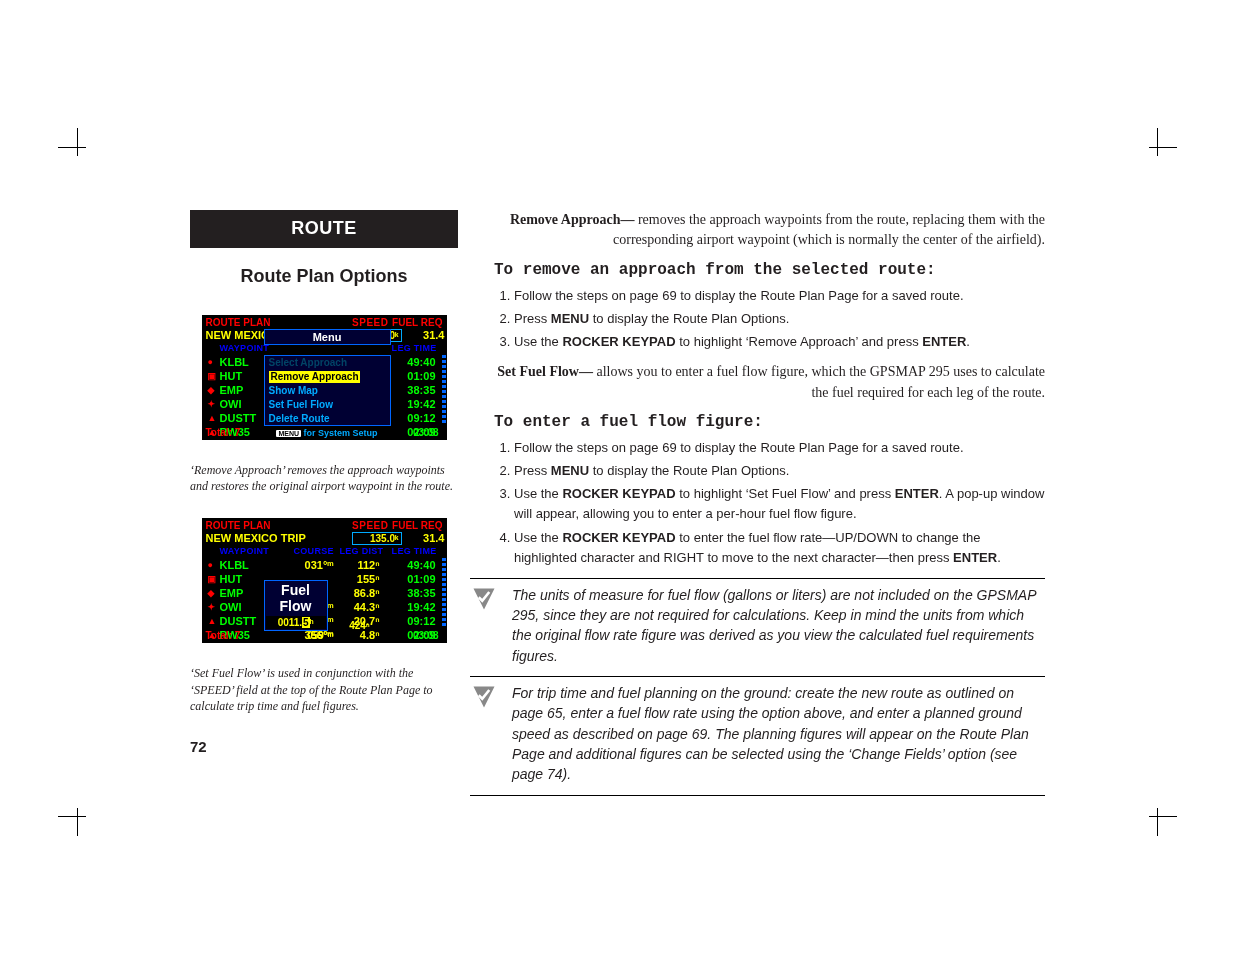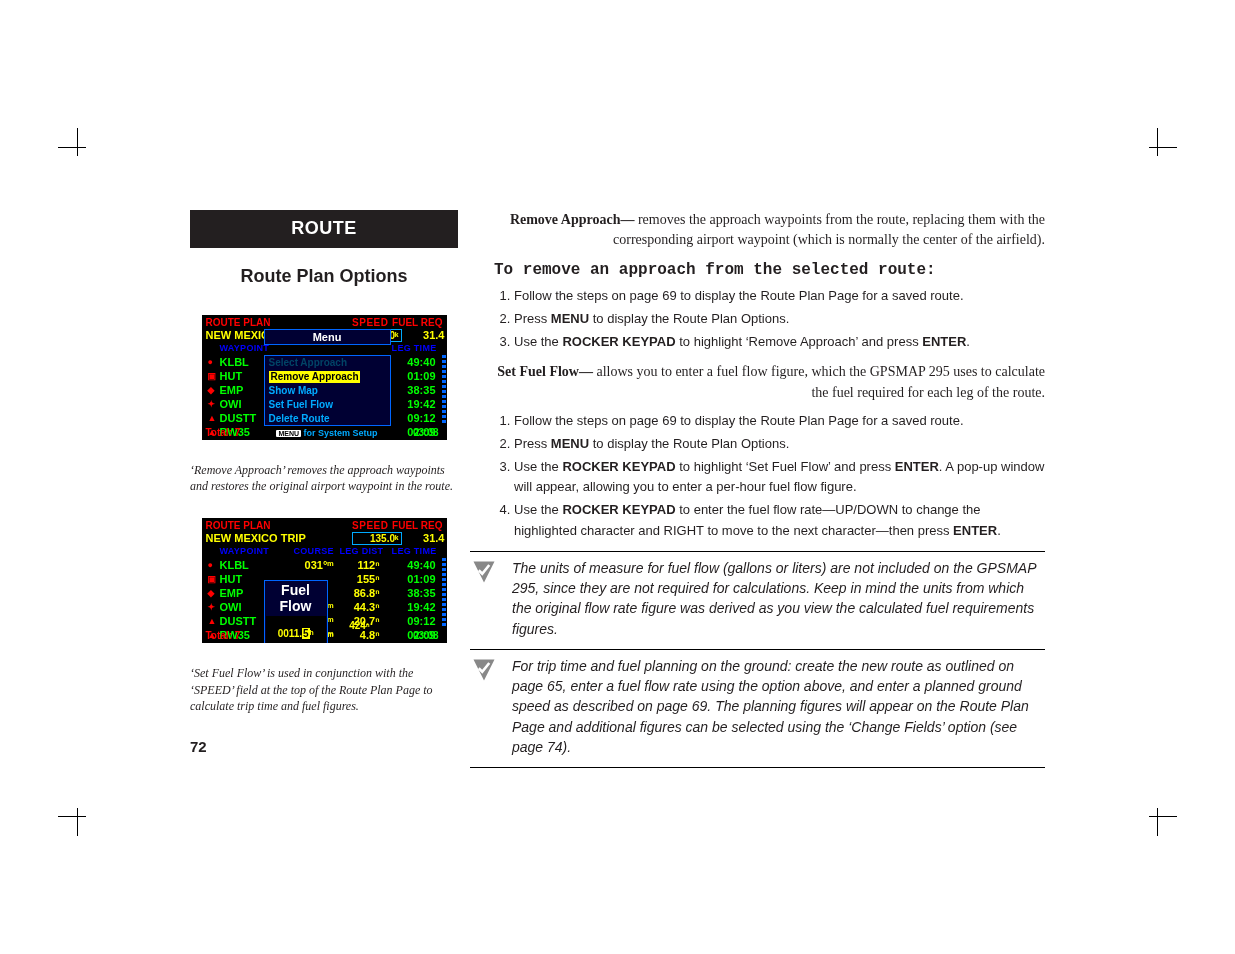--- a/index.html
+++ b/index.html
@@ -79,21 +79,21 @@
   .lcd .menu-box .dim { color:#046; }
   .lcd .menu-box .hl  { background:#ff0; color:#000; display:inline-block; padding:0 2px;}
   .lcd .menu-hint { position:absolute; left:62px; right:56px; bottom:2px; color:#0af; font-size:9px; text-align:center; background:#000;}
   .lcd .menu-hint .key { background:#fff; color:#000; font-size:7px; padding:0 2px; border-radius:1px;}
 
   .fuel-popup {
     position:absolute; left:62px; top:62px; width:62px;
     background:#003; border:1px solid #06f; text-align:center;
   }
   .fuel-popup .t { color:#fff; font-size:14px; padding:1px 0;}
-  .fuel-popup .v { background:#000; color:#ff0; font-size:10px; padding:12px 2px; margin:1px;}
+  .fuel-popup .v { background:#000; color:#ff0; font-size:10px; padding:1px 2px; margin:1px;}
   .fuel-popup .v .ch { background:#ff0; color:#000; padding:0 1px;}
 
   .caption {
     font: italic 12px "Times New Roman", serif;
     color: #231f20;
     line-height: 1.35;
     margin: 0 0 24px 0;
   }
 
   
@@ -283,20 +283,21 @@
     <div class="heading">To remove an approach from the selected route:</div>
     <ol class="steps">
       <li>Follow the steps on page 69 to display the Route Plan Page for a saved route.</li>
       <li><span>Press </span><strong>MENU</strong><span> to display the Route Plan Options.</span></li>
       <li><span>Use the </span><strong>ROCKER KEYPAD</strong><span> to highlight ‘Remove Approach’ and press </span><strong>ENTER</strong><span>.</span></li>
     </ol>
 
     <p class="ind">
       <strong class="lead">Set Fuel Flow—</strong><span> allows you to enter a fuel flow figure, which the GPSMAP 295 uses to calculate the fuel required for each leg of the route.</span>
     </p>
+    <div class="heading">To enter a fuel flow figure:</div>
     <ol class="steps">
       <li>Follow the steps on page 69 to display the Route Plan Page for a saved route.</li>
       <li><span>Press </span><strong>MENU</strong><span> to display the Route Plan Options.</span></li>
       <li><span>Use the </span><strong>ROCKER KEYPAD</strong><span> to highlight ‘Set Fuel Flow’ and press </span><strong>ENTER</strong><span>. A pop-up window will appear, allowing you to enter a per-hour fuel flow figure.</span></li>
       <li><span>Use the </span><strong>ROCKER KEYPAD</strong><span> to enter the fuel flow rate—UP/DOWN to change the highlighted character and RIGHT to move to the next character—then press </span><strong>ENTER</strong><span>.</span></li>
     </ol>
 
     <hr class="thin">
     <div class="note">
       <svg class="icon" viewBox="0 0 32 32">

